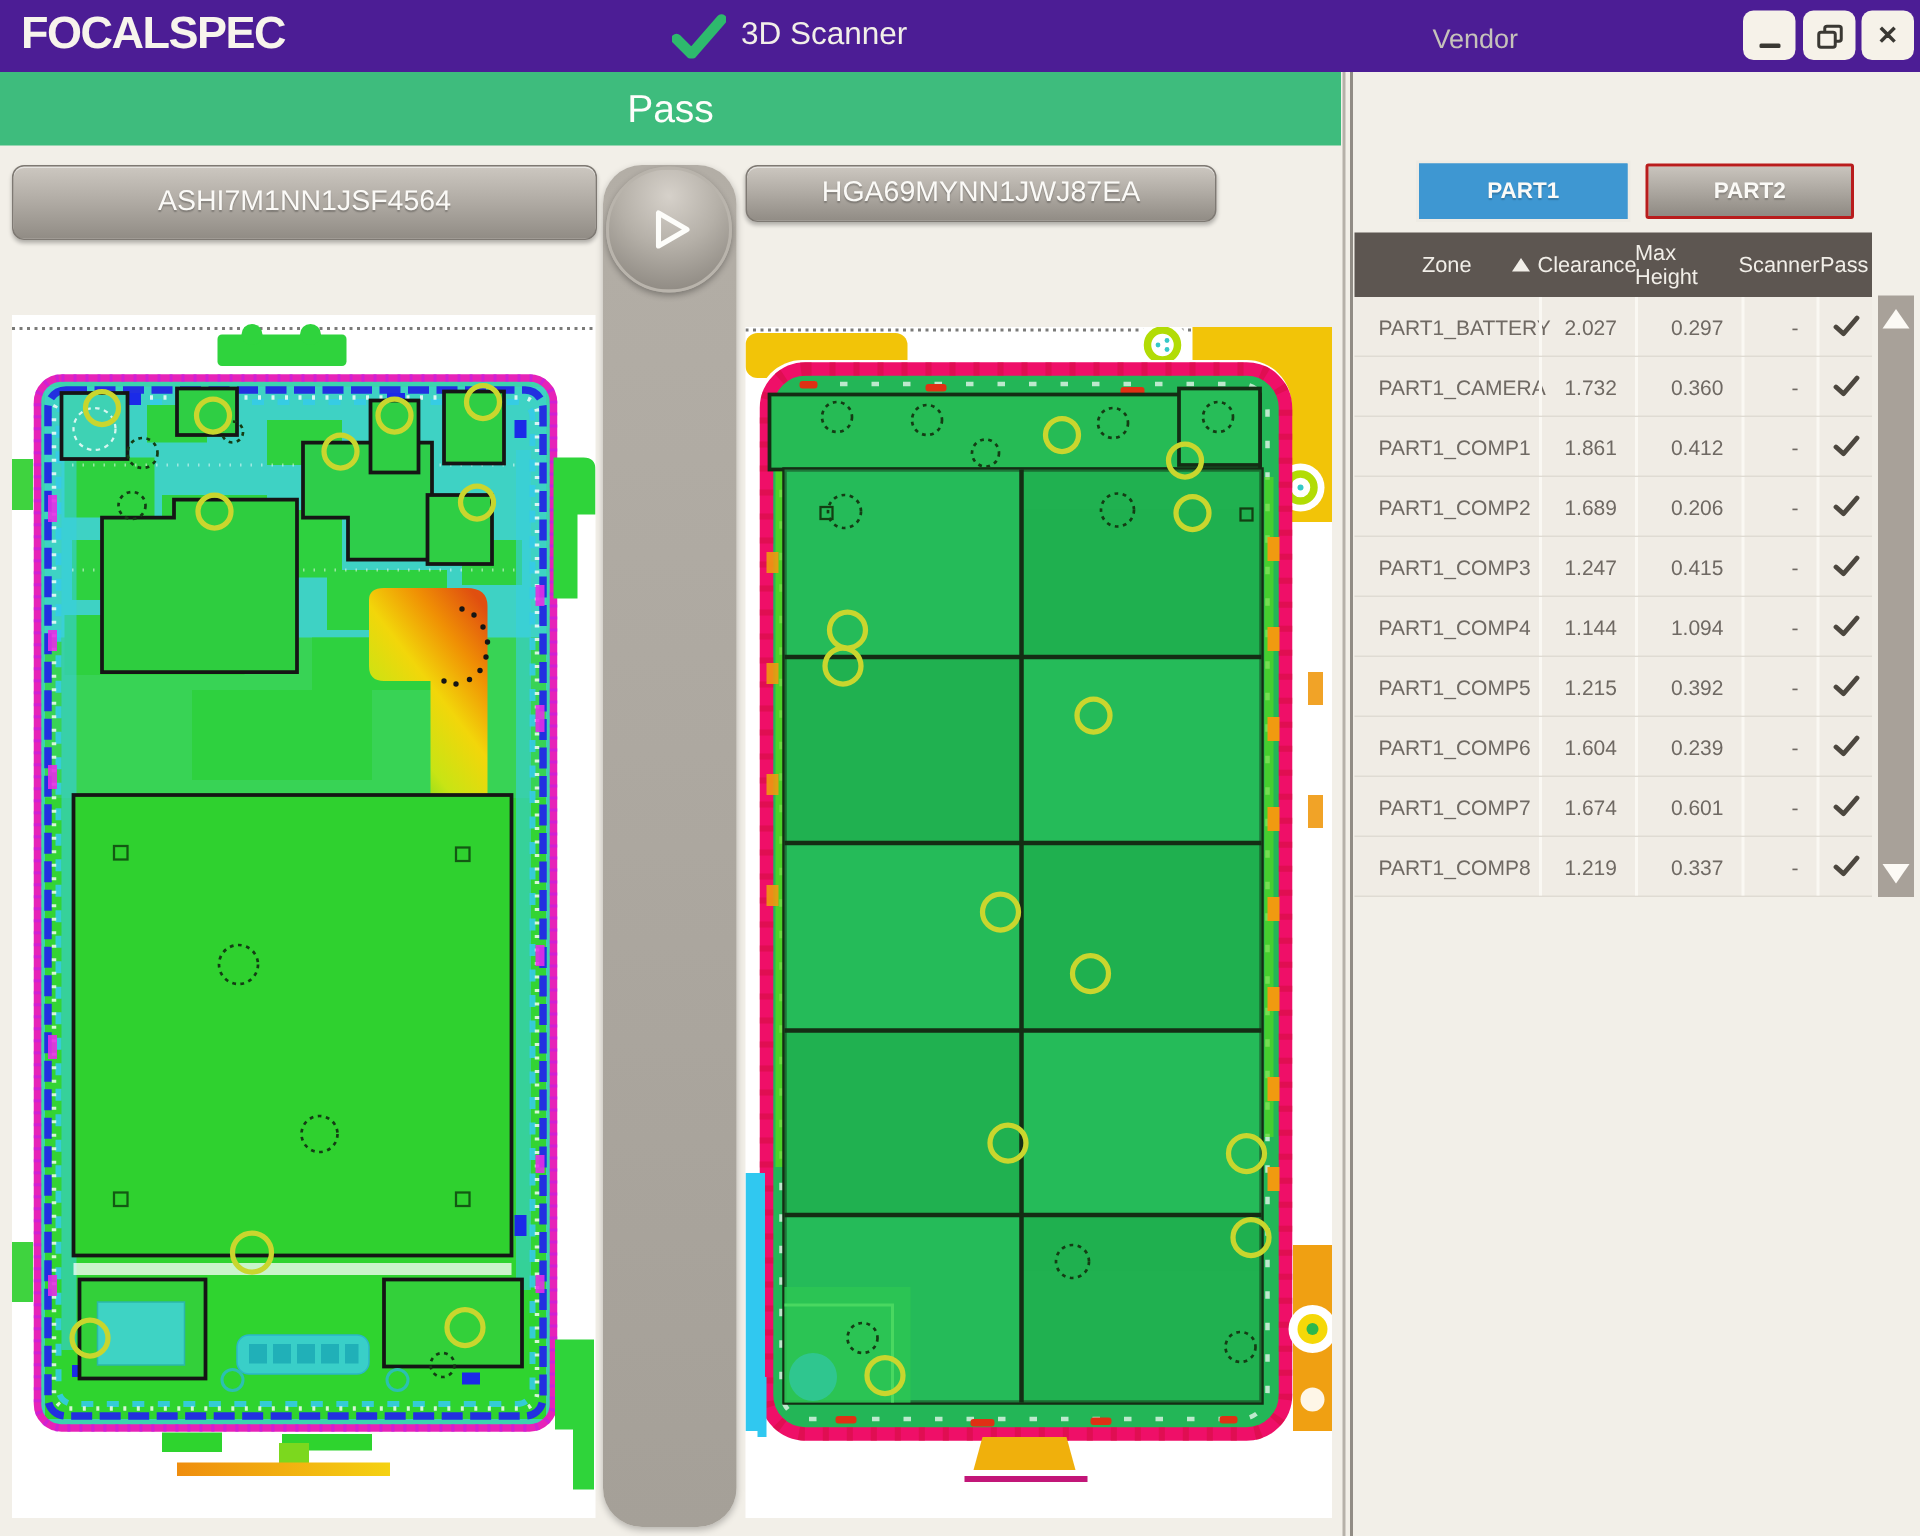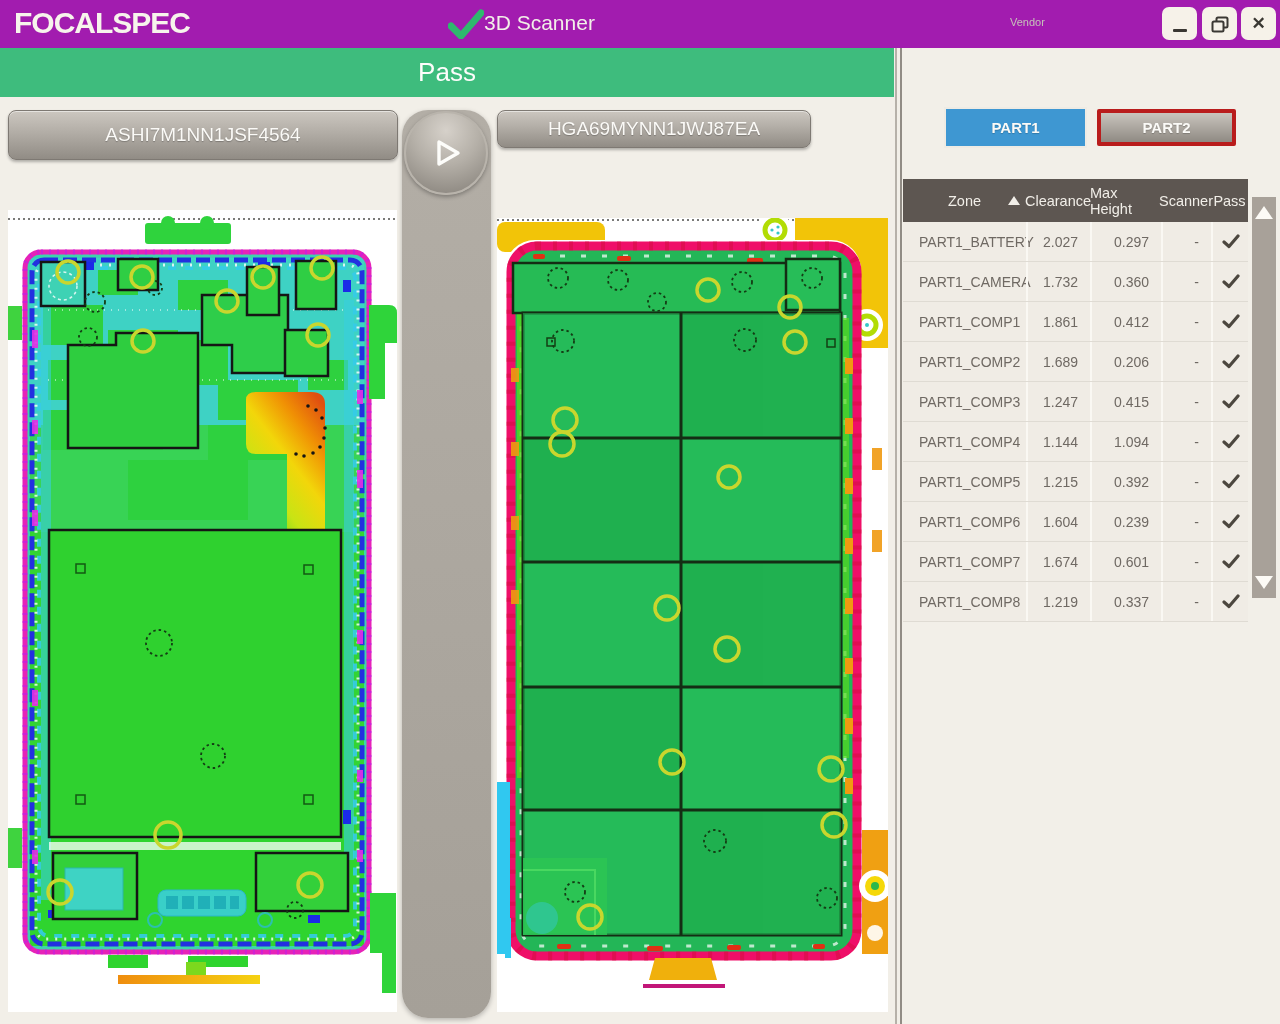--- a/index.html
+++ b/index.html
@@ -1,24 +1,24 @@
 <!DOCTYPE html>
 <html><head>
 <meta charset="utf-8">
 <style>
   html,body{margin:0;padding:0;}
   body{font-family:"Liberation Sans", sans-serif; background:#f2efe8;}
   #app{position:relative;width:1280px;height:1024px;overflow:hidden;background:#f2efe8;}
 
   
-  .topbar{position:absolute;left:0;top:0;width:1280px;height:48px;background:#a21caf;}
+  .topbar{position:absolute;left:0;top:0;width:1280px;height:48px;background:#4c1d95;}
   .logo{position:absolute;left:14px;top:6px;font-size:30px;font-weight:700;letter-spacing:-1px;color:#f7f4ec;}
-  .app-title{position:absolute;left:484px;top:11px;font-size:21px;color:#f2efe8;}
+  .app-title{position:absolute;left:494px;top:11px;font-size:21px;color:#f2efe8;}
   .status-check{position:absolute;left:448px;top:9px;width:36px;height:30px;}
-  .vendor{position:absolute;left:1010px;top:16px;font-size:11px;color:#c6c2ba;}
+  .vendor{position:absolute;left:955px;top:16px;font-size:18px;color:#c6c2ba;}
   .winbtn{position:absolute;top:7px;width:35px;height:33px;background:#f6f2e9;border:none;border-radius:7px;
           display:flex;align-items:center;justify-content:center;color:#3a3833;cursor:default;padding:0;}
   .winbtn.min{left:1162px;} .winbtn.res{left:1202px;} .winbtn.cls{left:1241px;}
   .min-glyph{display:block;width:14px;height:3px;background:#3a3833;margin-top:14px;border-radius:1px;}
   .cls-glyph{font-size:17px;font-weight:700;line-height:1;}
 
   
   .banner{position:absolute;left:0;top:48px;width:894px;height:49px;background:#3ebc7d;
           display:flex;align-items:center;justify-content:center;color:#fdfdfb;font-size:26px;}
   .divider{position:absolute;left:895px;top:48px;width:7px;height:976px;background:#f2efe8;
@@ -43,27 +43,27 @@
             box-shadow:0 2px 4px rgba(0,0,0,.3);cursor:default;padding:0;}
 
   
   .scan-panel{position:absolute;background:#ffffff;}
   .scan-left{left:8px;top:210px;width:389px;height:802px;}
   .scan-right{left:497px;top:218px;width:391px;height:794px;}
   .scan-panel svg{display:block;}
 
   
   .tab{position:absolute;top:109px;width:139px;height:37px;display:flex;align-items:center;justify-content:center;
-       font-size:15px;font-weight:700;color:#fbfaf7;box-sizing:border-box;cursor:default;border:4px solid #b91c1c;
+       font-size:15px;font-weight:700;color:#fbfaf7;box-sizing:border-box;cursor:default;border:2px solid #b91c1c;
        text-shadow:0 1px 1px rgba(0,0,0,.2);}
   .tab.active{left:946px;background:#3e97d2;border-color:#3e97d2;box-shadow:0 0 0 2px #eeebe4;}
   .tab.idle{left:1097px;background:linear-gradient(180deg,#c9c4bd,#8f8a83);border-radius:2px;}
 
   .rtable{position:absolute;left:903px;top:155px;width:345px;}
-  .thead{display:flex;height:43px;background:#5d5651;color:#f1eee8;font-size:14.5px;align-items:center;margin-top:24px;}
+  .thead{display:flex;height:43px;background:#5d5651;color:#f1eee8;font-size:14.5px;align-items:center;}
   .th{display:flex;align-items:center;justify-content:center;height:100%;box-sizing:border-box;position:relative;}
   .c-zone{width:123px;} .c-clear{width:64px;text-align:right;} .c-max{width:71px;} .c-nom{width:50px;} .c-pass{width:37px;}
   .sort-arrow{position:absolute;right:6px;top:17px;width:0;height:0;border-left:6px solid transparent;
               border-right:6px solid transparent;border-bottom:9px solid #f1eee8;}
   .tbody .row{display:flex;height:40px;background:#f0ece5;border-bottom:1px solid #dfdbd3;box-sizing:border-box;}
   .td{display:flex;align-items:center;height:100%;box-sizing:border-box;font-size:14px;color:#6f6963;
       border-left:2px solid #faf8f3;}
   .td.first{border-left:none;padding-left:16px;}
   .td.num{justify-content:flex-end;padding-right:12px;}
   .td.center{justify-content:center;}

